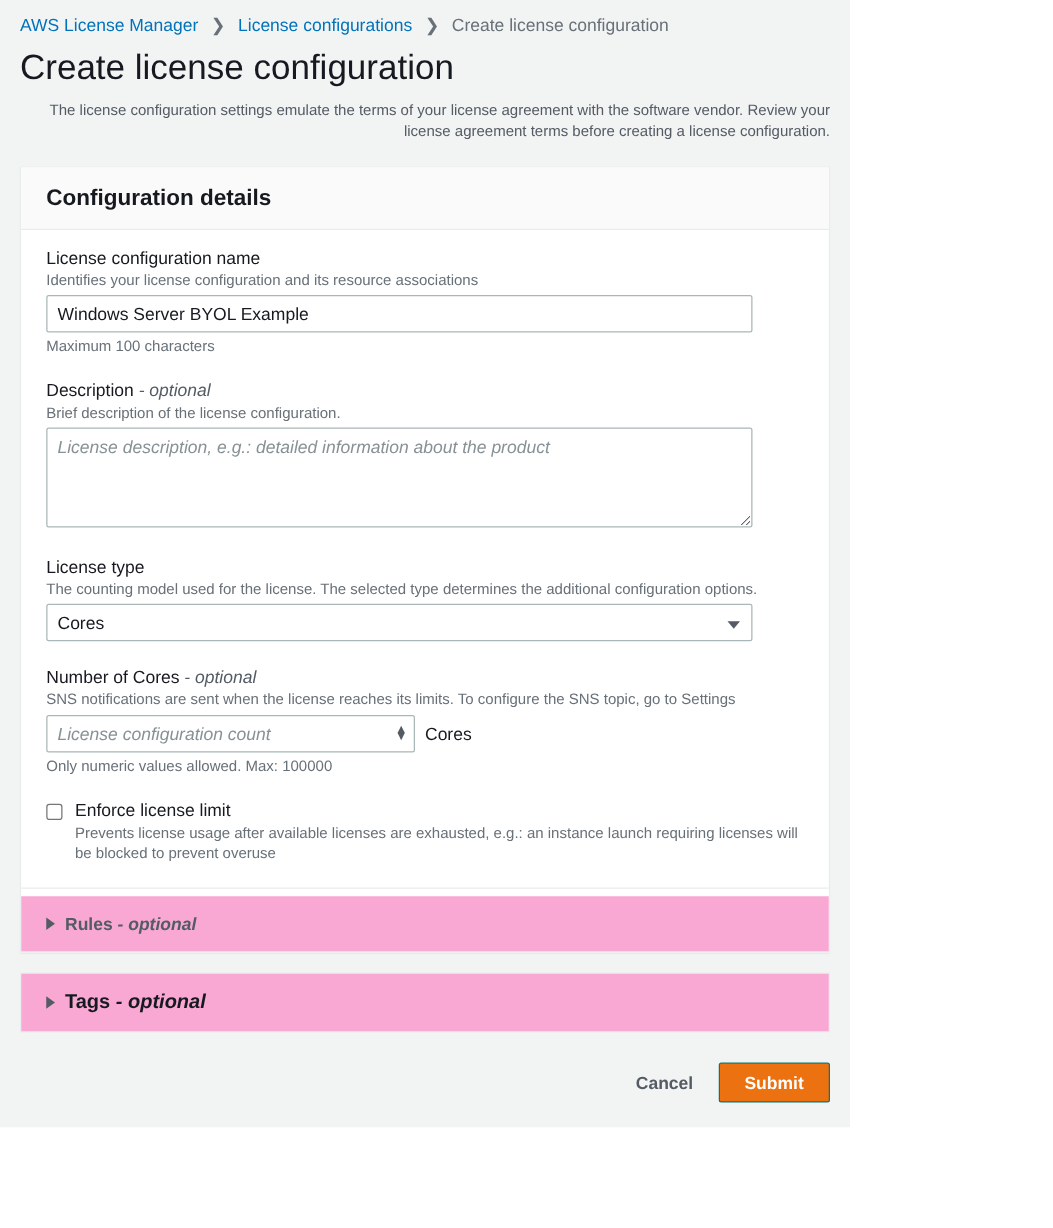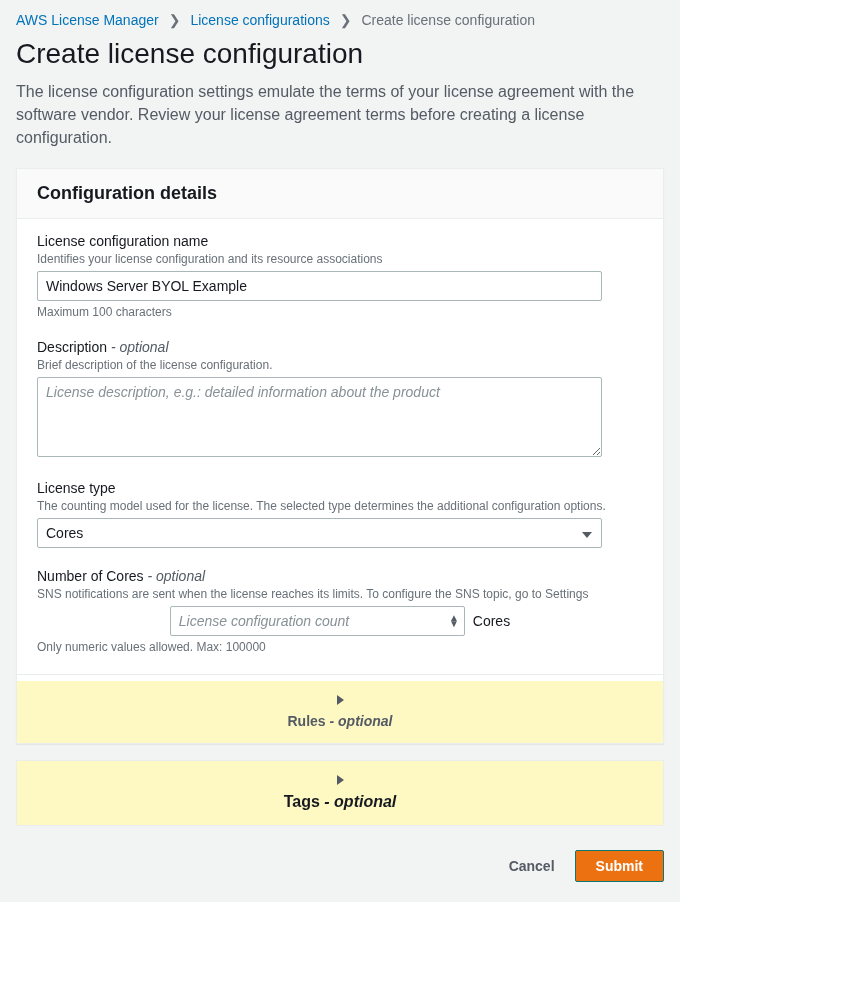--- a/index.html
+++ b/index.html
@@ -26,22 +26,23 @@
   .breadcrumbs .current { color: #687078; }
   h1.page-title {
     font-size: 28px;
     font-weight: 400;
     padding: 0 16px 10px 16px;
     color: #16191f;
   }
   .page-description {
     padding: 0 16px 18px 16px;
     color: #545b64;
-    font-size: 16px;
+    font-size: 12px;
     line-height: 1.45;
+    text-align: right;
   }
   .panel {
     background: #fff;
     border: 1px solid #eaeded;
     margin: 0 16px 16px 16px;
     box-shadow: 0 1px 1px rgba(0,0,0,0.05);
   }
   .panel-header {
     padding: 14px 20px;
     border-bottom: 1px solid #eaeded;
@@ -102,21 +103,20 @@
     right: 10px;
     top: 50%;
     transform: translateY(-50%);
     pointer-events: none;
     color: #545b64;
   }
   .number-row {
     display: flex;
     align-items: center;
     gap: 8px;
-    justify-content: center;
   }
   .number-row input[type="text"] { width: 295px; }
   .number-spin {
     position: relative;
     display: inline-block;
   }
   .number-spin .spinner {
     position: absolute;
     right: 6px;
     top: 50%;
@@ -145,22 +145,21 @@
   }
   .expand-row {
     padding: 14px 20px;
     display: flex;
     align-items: center;
     gap: 8px;
     font-size: 14px;
     font-weight: 700;
     color: #545b64;
     cursor: pointer;
-    background: #fef9c3;
-    flex-direction: column;
+    background: #f9a8d4;
   }
   .expand-row .optional { font-style: italic; }
   .expand-row.large { font-size: 16px; color:#16191f; }
   .tags-panel {
     background: #fff;
     border: 1px solid #eaeded;
     margin: 0 16px 16px 16px;
   }
   .footer-actions {
     display: flex;
@@ -264,20 +263,29 @@
         <div class="number-row">
           <span class="number-spin">
             <input type="text" placeholder="License configuration count" style="">
             <span class="spinner">▲<br>▼</span>
           </span>
           <span>Cores</span>
         </div>
         <div class="form-constraint">Only numeric values allowed. Max: 100000</div>
       </div>
 
+      <div class="form-group">
+        <div class="checkbox-row">
+          <input type="checkbox" style="">
+          <div class="cb-text">
+            <div class="cb-label">Enforce license limit</div>
+            <div class="cb-hint">Prevents license usage after available licenses are exhausted, e.g.: an instance launch requiring licenses will be blocked to prevent overuse</div>
+          </div>
+        </div>
+      </div>
 
       <hr class="divider">
     </div>
 
     <div class="expand-row">
       <span class="caret-right"></span>
       <span>
         <span>Rules</span>
         <span class="optional">- optional</span>
       </span>

